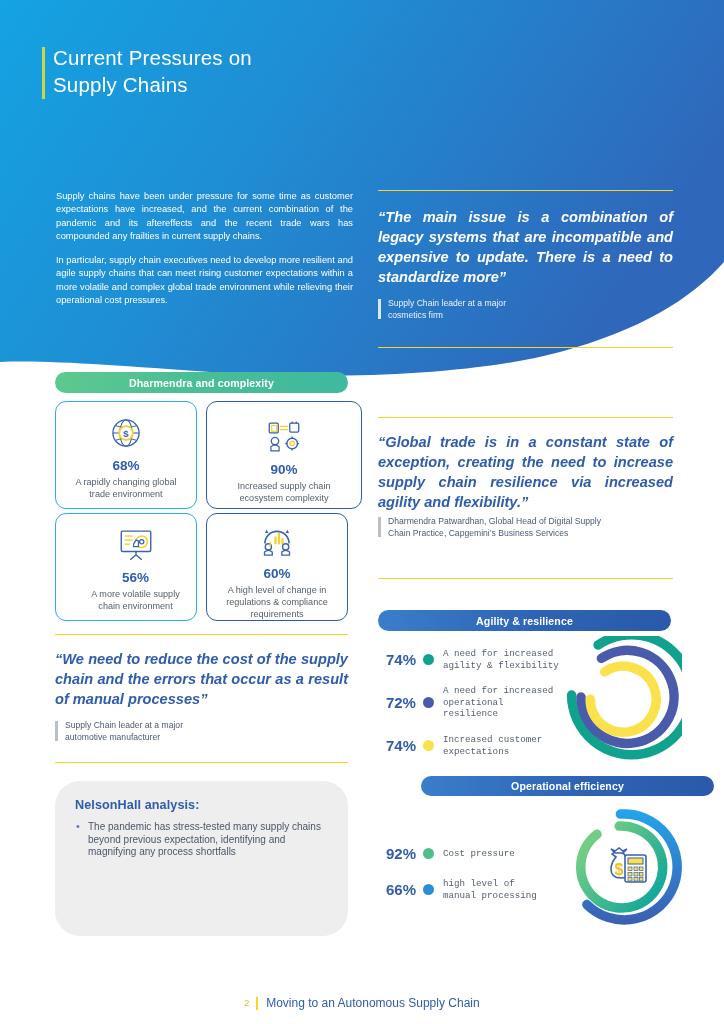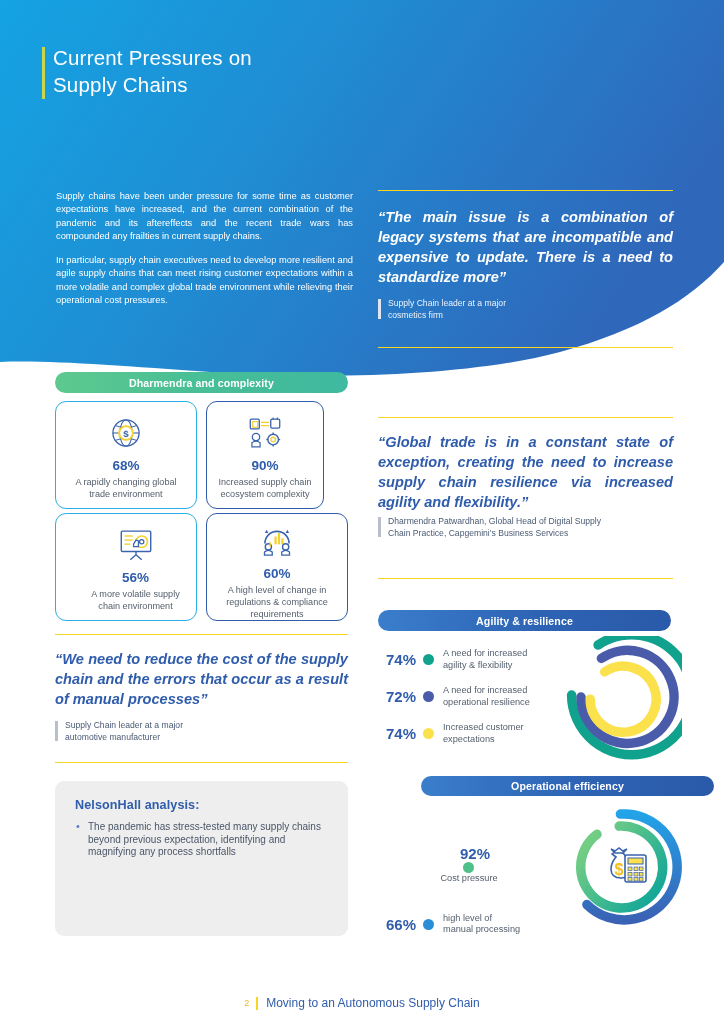--- a/index.html
+++ b/index.html
@@ -93,21 +93,21 @@
     content:"\2022";position:absolute;left:1px;top:-1px;color:#5a7bbd;font-size:11px;
   }
 
   
   .legend{position:absolute;}
   .lrow{display:flex;align-items:center;margin-bottom:14px;}
   .lrow .lp{
     color:#2f5cab;font-weight:bold;font-size:15px;width:42px;text-align:right;
   }
   .lrow .dot{width:11px;height:11px;border-radius:50%;margin:0 9px 0 7px;flex:0 0 auto;}
-  .lrow .lt{font-size:9.2px;line-height:11.6px;color:#55606e;}
+  .lrow .lt{font-size:9.2px;line-height:11.6px;color:#55606e;font-family:Liberation Mono, monospace;}
 
   
   .footer{position:absolute;left:0;right:0;bottom:14px;display:flex;
     justify-content:center;align-items:center;}
   .footer .pg{color:#e8b51f;font-size:9px;margin-right:7px;}
   .footer .fbar{width:1.8px;height:13px;background:#f6d523;margin-right:8px;}
   .footer .ft{color:#2f5cab;font-size:12px;}
 </style>
 </head>
 <body>
@@ -162,21 +162,21 @@
         <path d="M9,13 Q22,18 35,13" fill="none" stroke="#3a63ad" stroke-width="1.2"></path>
         <path d="M9,31 Q22,26 35,31" fill="none" stroke="#3a63ad" stroke-width="1.2"></path>
         <circle cx="22" cy="22" r="8.4" fill="#fff" stroke="#f6d02f" stroke-width="2.4"></circle>
         <text x="22" y="27" font-size="12" font-weight="bold" fill="#3a63ad" text-anchor="middle" font-family="Liberation Sans, sans-serif">$</text>
       </svg>
     </div>
     <div class="pct">68%</div>
     <div class="lbl">A rapidly changing global trade environment</div>
   </div>
 
-  <div class="card c-navy" style="left:206px;top:401px;width:118px;height:108px;">
+  <div class="card c-navy" style="left:206px;top:401px;width:156px;height:108px;justify-content:center;">
     <div class="ico">
       <svg width="38" height="36" viewBox="0 0 46 44">
         <rect x="5" y="5" width="11" height="12" rx="1.5" fill="none" stroke="#3a63ad" stroke-width="1.6"></rect>
         <rect x="8" y="8" width="6" height="7" fill="none" stroke="#f6d02f" stroke-width="1.4"></rect>
         <rect x="30" y="5" width="11" height="11" rx="1.5" fill="none" stroke="#3a63ad" stroke-width="1.6"></rect>
         <line x1="33" y1="3" x2="33" y2="6" stroke="#3a63ad" stroke-width="1.4"></line>
         <line x1="38" y1="3" x2="38" y2="6" stroke="#3a63ad" stroke-width="1.4"></line>
         <line x1="18" y1="9" x2="28" y2="9" stroke="#f6d02f" stroke-width="1.6"></line>
         <line x1="18" y1="13" x2="28" y2="13" stroke="#f6d02f" stroke-width="1.6"></line>
         <circle cx="12" cy="27" r="4.5" fill="none" stroke="#3a63ad" stroke-width="1.6"></circle>
@@ -247,21 +247,21 @@
   <div class="rule-y" style="left:55px;top:634px;width:293px;"></div>
   <div class="quote on-white" style="left:55px;top:649px;width:293px;">
     <div class="qtext">“We need to reduce the cost of the supply chain and the errors that occur as a result of manual processes”</div>
     <div class="qattr" style="margin-top:11px;">
       <div>Supply Chain leader at a major</div>
       <div>automotive manufacturer</div>
     </div>
   </div>
   <div class="rule-y" style="left:55px;top:762px;width:293px;"></div>
 
-  <div class="nh" style="left:55px;top:781px;width:293px;height:155px;">
+  <div class="nh" style="left:55px;top:781px;width:293px;height:155px;border-radius:25px;">
     <h3>NelsonHall analysis:</h3>
     <ul>
       <li>The pandemic has stress-tested many supply chains beyond previous expectation, identifying and magnifying any process shortfalls</li>
     </ul>
   </div>
 
   <div class="pill blue" style="left:378px;top:610px;width:293px;height:21px;">
     <span>Agility &amp; resilience</span>
   </div>
 
@@ -299,21 +299,21 @@
       <path d="M 53.4 22.4 A 46.5 46.5 0 1 1 33.0 61.1" stroke="#4a5ba9" stroke-width="9.5"></path>
       <path d="M 56.7 35.9 A 33 33 0 1 1 42.2 63.2" stroke="#fbe14c" stroke-width="9.5"></path>
     </g>
   </svg>
 
   <div class="pill blue" style="left:399px;top:776px;width:293px;height:20px;margin-left:22px;">
     <span>Operational efficiency</span>
   </div>
 
   <div class="legend" style="left:374px;top:845px;width:190px;">
-    <div class="lrow" style="margin-bottom:28px;flex-direction:column;">
+    <div class="lrow" style="margin-bottom:16px;">
       <span class="lp">92%</span>
       <span class="dot" style="background:#4fc08a;"></span>
       <span class="lt">
         <span>Cost pressure</span>
       </span>
     </div>
     <div class="lrow">
       <span class="lp">66%</span>
       <span class="dot" style="background:#2a8ed6;"></span>
       <span class="lt">

